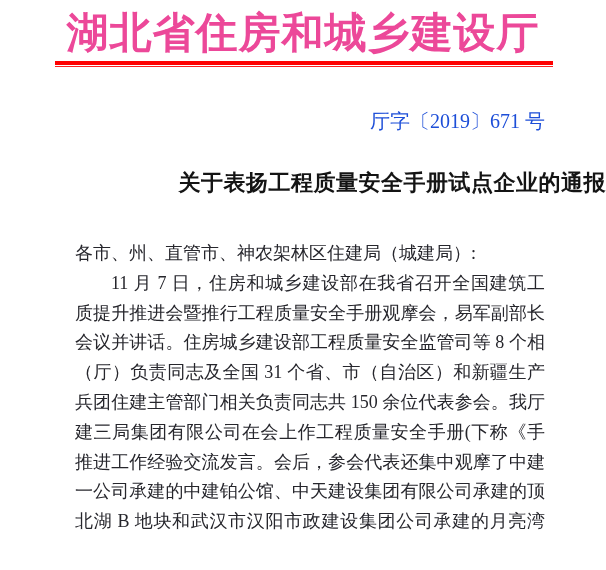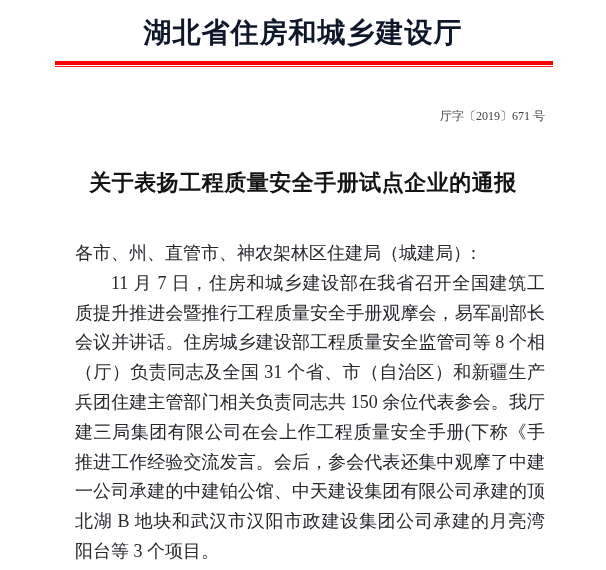--- a/index.html
+++ b/index.html
@@ -14,23 +14,23 @@
     background: #ffffff;
     overflow: hidden;
     font-family: "Liberation Serif", "DejaVu Serif", serif;
   }
   .letterhead {
     position: absolute;
     top: 7px;
     left: 0;
     width: 606px;
     text-align: center;
-    font-size: 28px;
+    font-size: 42px;
     font-weight: bold;
-    color: #0f172a;
+    color: #ec4899;
     letter-spacing: 1px;
     line-height: 52px;
     white-space: nowrap;
   }
   .red-divider {
     position: absolute;
     top: 61px;
     left: 55px;
     width: 498px;
     height: 8px;
@@ -41,31 +41,31 @@
   }
   .red-divider .thin {
     margin-top: 1px;
     height: 1px;
     background: #fb2222;
   }
   .doc-number {
     position: absolute;
     top: 108px;
     right: 61px;
-    font-size: 12px;
-    color: #404040;
+    font-size: 20px;
+    color: #1d4ed8;
     white-space: nowrap;
   }
   .doc-title {
     position: absolute;
     top: 168px;
     left: 0;
     width: 606px;
     margin: 0;
-    text-align: center;
+    text-align: right;
     font-size: 22px;
     font-weight: bold;
     color: #141414;
     letter-spacing: 0.5px;
     white-space: nowrap;
   }
   .body-text {
     position: absolute;
     top: 239px;
     left: 75px;
@@ -109,16 +109,15 @@
     <div class="line">各市、州、直管市、神农架林区住建局（城建局）:</div>
     <div class="line justified indented">11 月 7 日，住房和城乡建设部在我省召开全国建筑工程品</div>
     <div class="line justified">质提升推进会暨推行工程质量安全手册观摩会，易军副部长出席</div>
     <div class="line justified">会议并讲话。住房城乡建设部工程质量安全监管司等 8 个相关司</div>
     <div class="line justified">（厅）负责同志及全国 31 个省、市（自治区）和新疆生产建设</div>
     <div class="line justified">兵团住建主管部门相关负责同志共 150 余位代表参会。我厅和中</div>
     <div class="line justified">建三局集团有限公司在会上作工程质量安全手册(下称《手册》)</div>
     <div class="line justified">推进工作经验交流发言。会后，参会代表还集中观摩了中建三局</div>
     <div class="line justified">一公司承建的中建铂公馆、中天建设集团有限公司承建的顶琇西</div>
     <div class="line justified">北湖 B 地块和武汉市汉阳市政建设集团公司承建的月亮湾城市</div>
-    <div class="line">阳台等 3 个项目。</div>
   </div>
 
 </div>
 
 </body></html>

